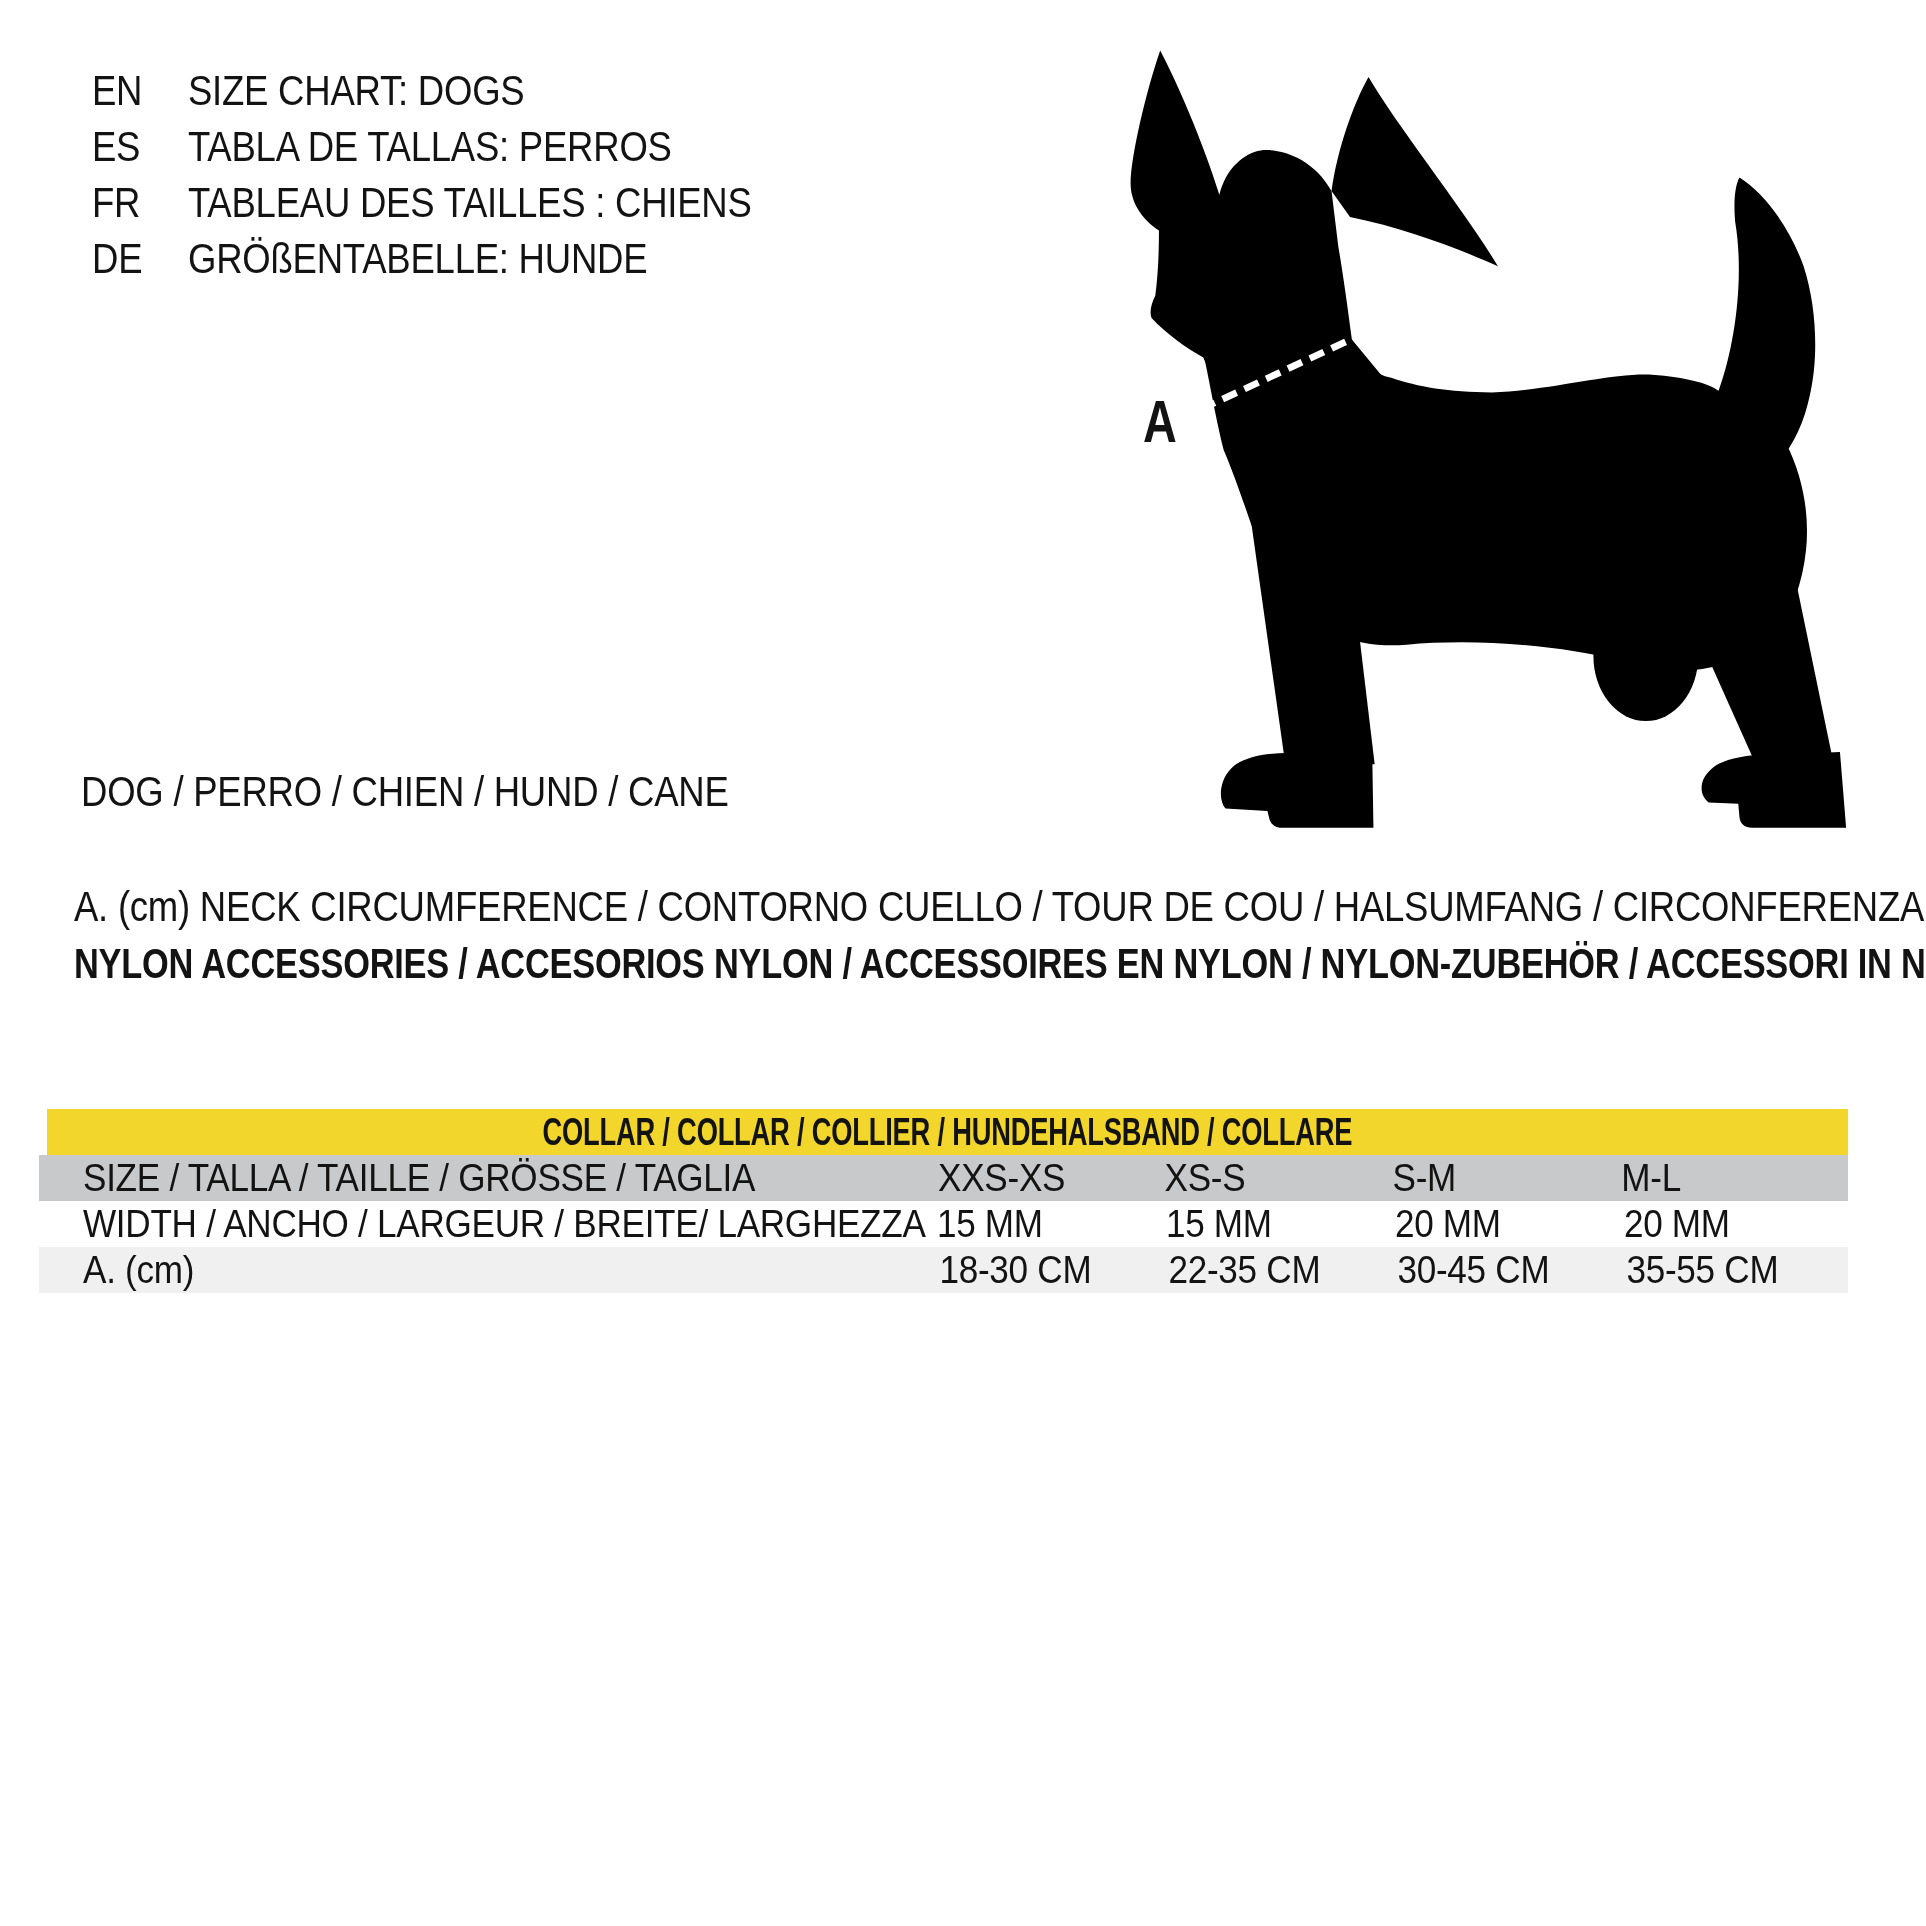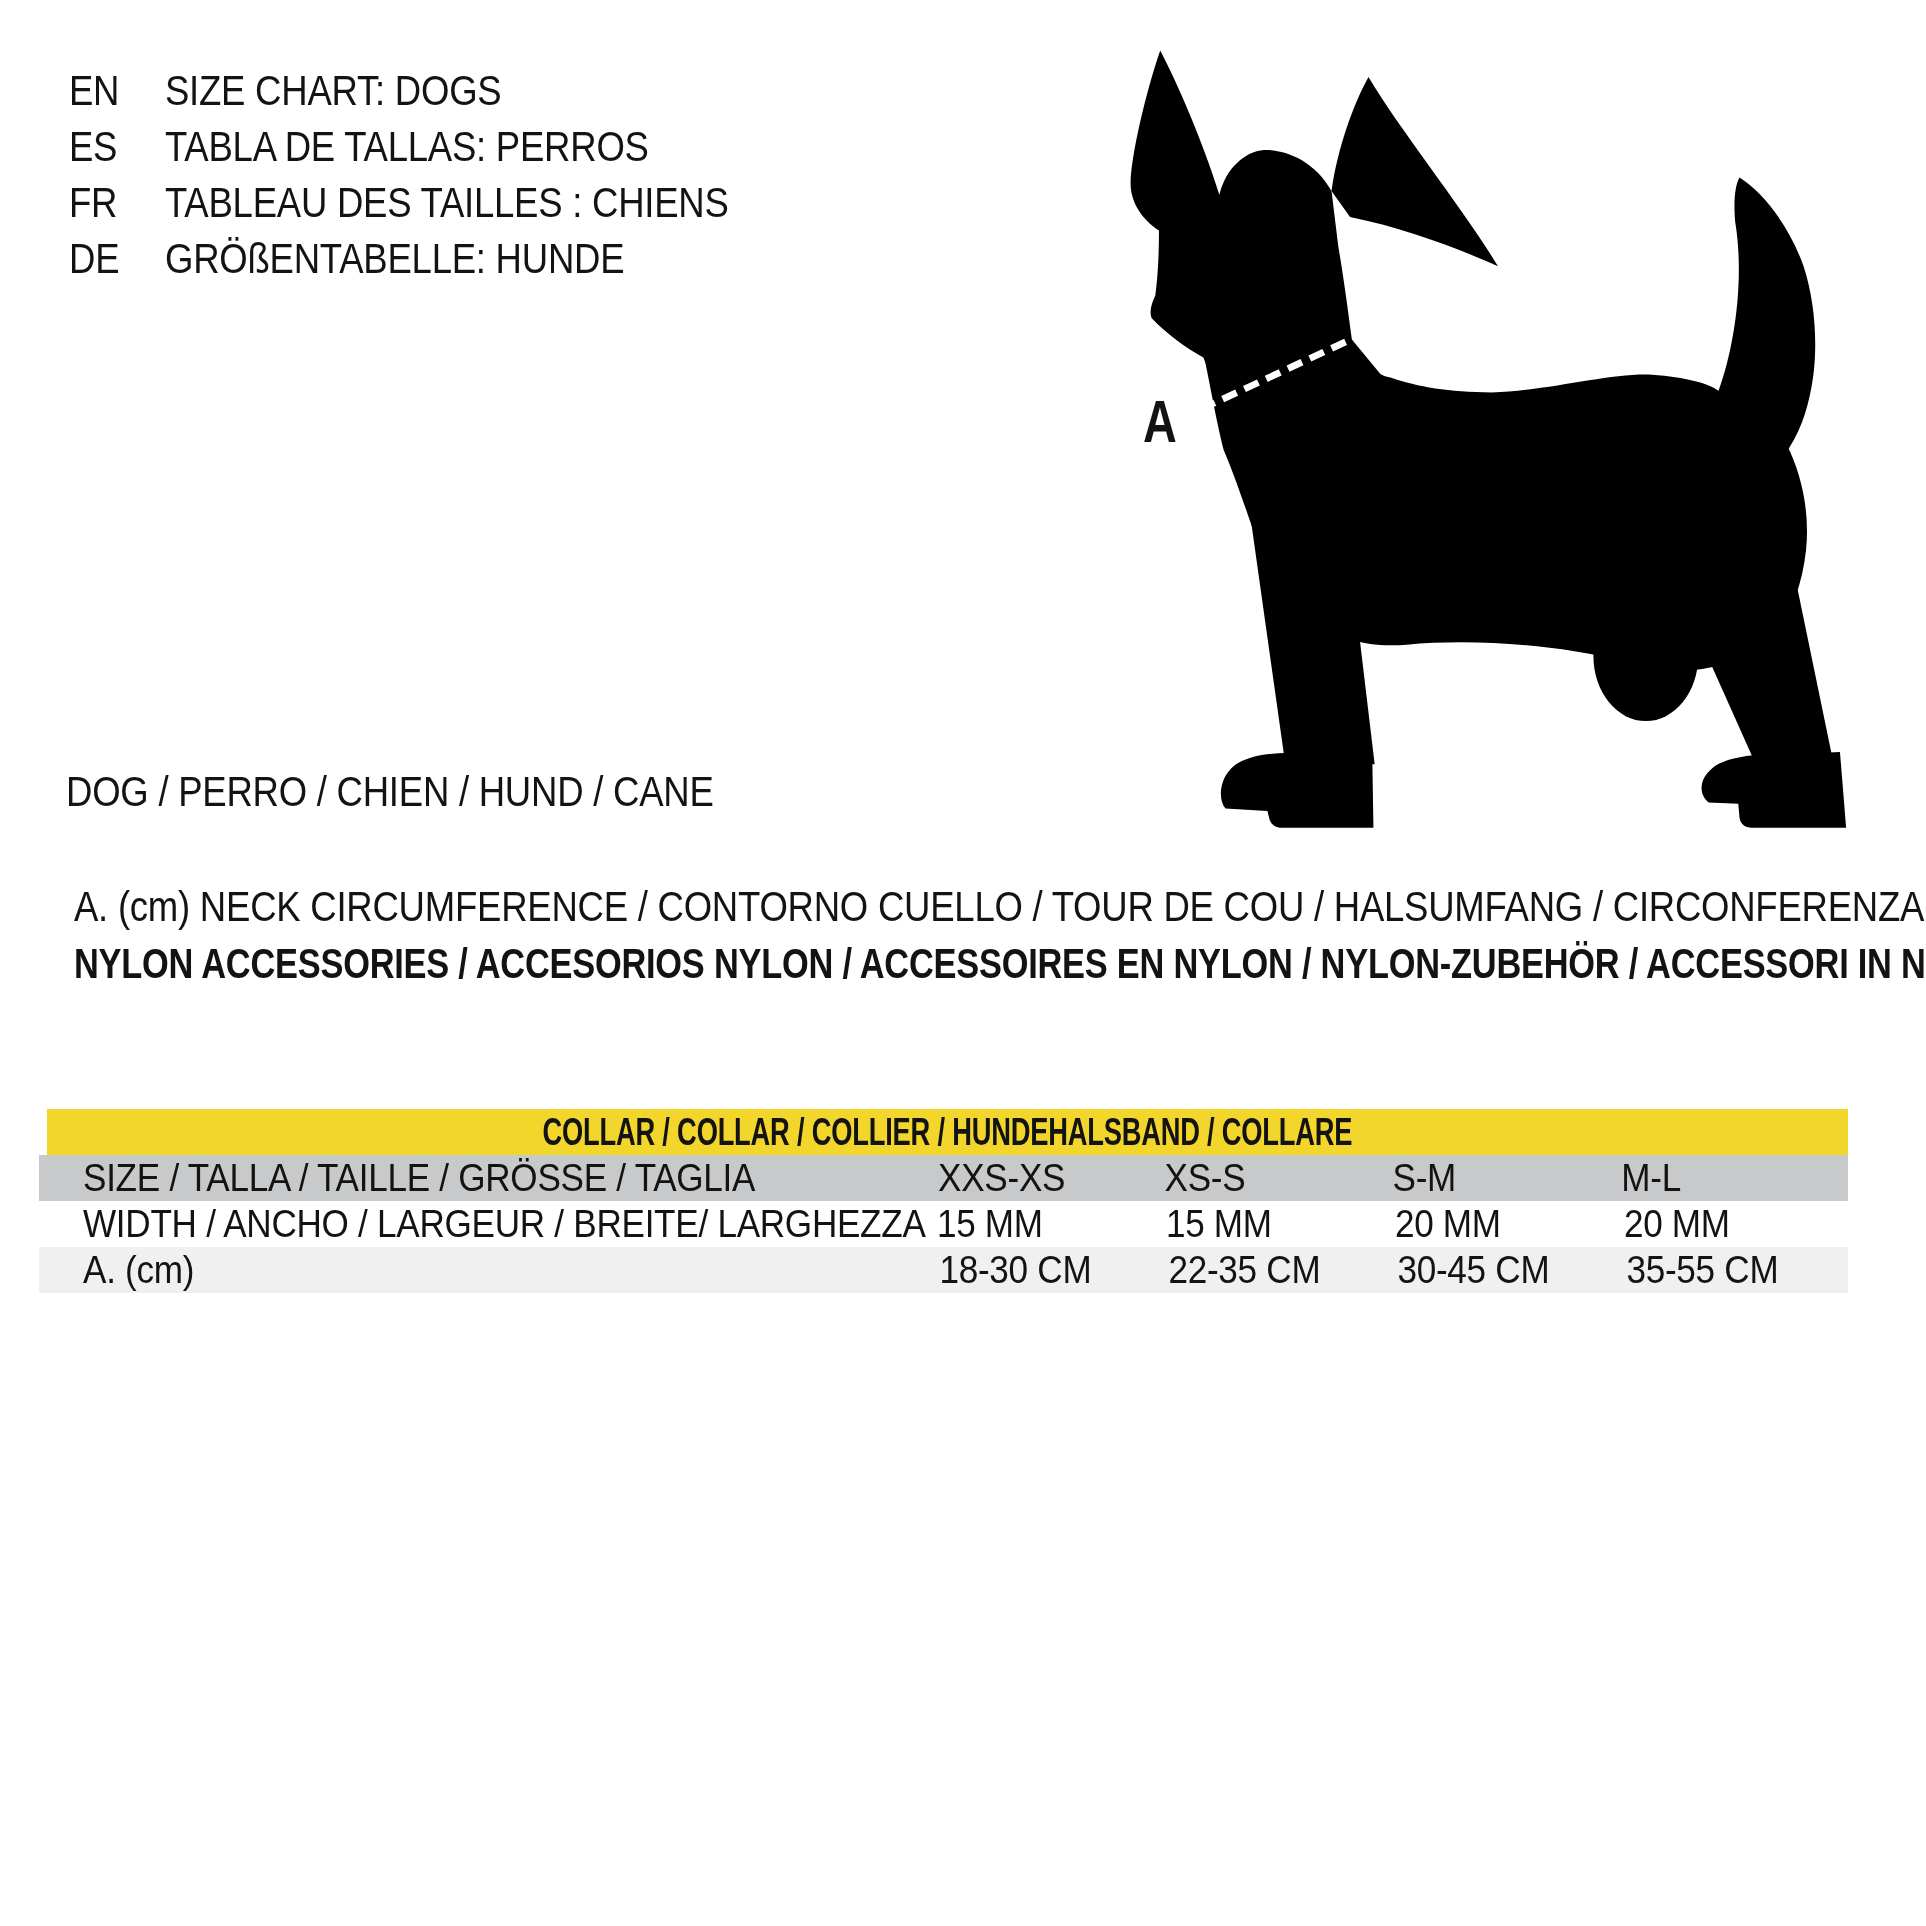--- a/index.html
+++ b/index.html
@@ -11,35 +11,35 @@
   .page{position:absolute;inset:0;background:#ffffff;}
 
   
   .cond{display:inline-block;white-space:nowrap;transform:scaleX(.85);transform-origin:0 50%;letter-spacing:-0.3px;}
   .cond-c{display:inline-block;white-space:nowrap;transform:scaleX(.9);transform-origin:50% 50%;letter-spacing:-0.3px;}
   .cond-l90{display:inline-block;white-space:nowrap;transform:scaleX(.9);transform-origin:0 50%;letter-spacing:-0.3px;}
   .cond-t{display:inline-block;white-space:nowrap;transform:scaleX(.7);transform-origin:50% 50%;letter-spacing:-0.3px;}
   .cond-m{display:inline-block;white-space:nowrap;transform:scaleX(.8);transform-origin:0 50%;letter-spacing:-0.3px;}
 
   
-  .lang-list{position:absolute;left:69px;top:69px;}
+  .lang-list{position:absolute;left:92px;top:69px;}
   .lang-row{display:flex;align-items:flex-start;height:56px;font-size:43px;line-height:43px;}
   .lang-code{width:96px;flex:0 0 96px;}
 
   
   .dog-figure{position:absolute;left:1128px;top:37px;width:746px;height:795px;}
   .dog-figure svg{display:block;width:100%;height:100%;}
   .measure-label{
     position:absolute;left:1143px;top:392px;
     font-size:60px;line-height:60px;font-weight:bold;
   }
   .measure-label .cond-a{display:inline-block;transform:scaleX(.78);transform-origin:0 50%;}
 
   
-  .animal-caption{position:absolute;left:66px;top:770px;font-size:43px;line-height:43px;}
+  .animal-caption{position:absolute;left:81px;top:770px;font-size:43px;line-height:43px;}
   .note-measure{position:absolute;left:74px;top:885px;font-size:43px;line-height:43px;}
   .note-material{position:absolute;left:74px;top:942px;font-size:43px;line-height:43px;font-weight:bold;}
 
   
   .size-table{position:absolute;left:39px;top:1109px;width:1809px;}
   .t-title{
     height:46px;background:#F2D62B;
     display:flex;align-items:center;justify-content:center;
     font-size:39px;font-weight:bold;margin-left:8px;
   }

